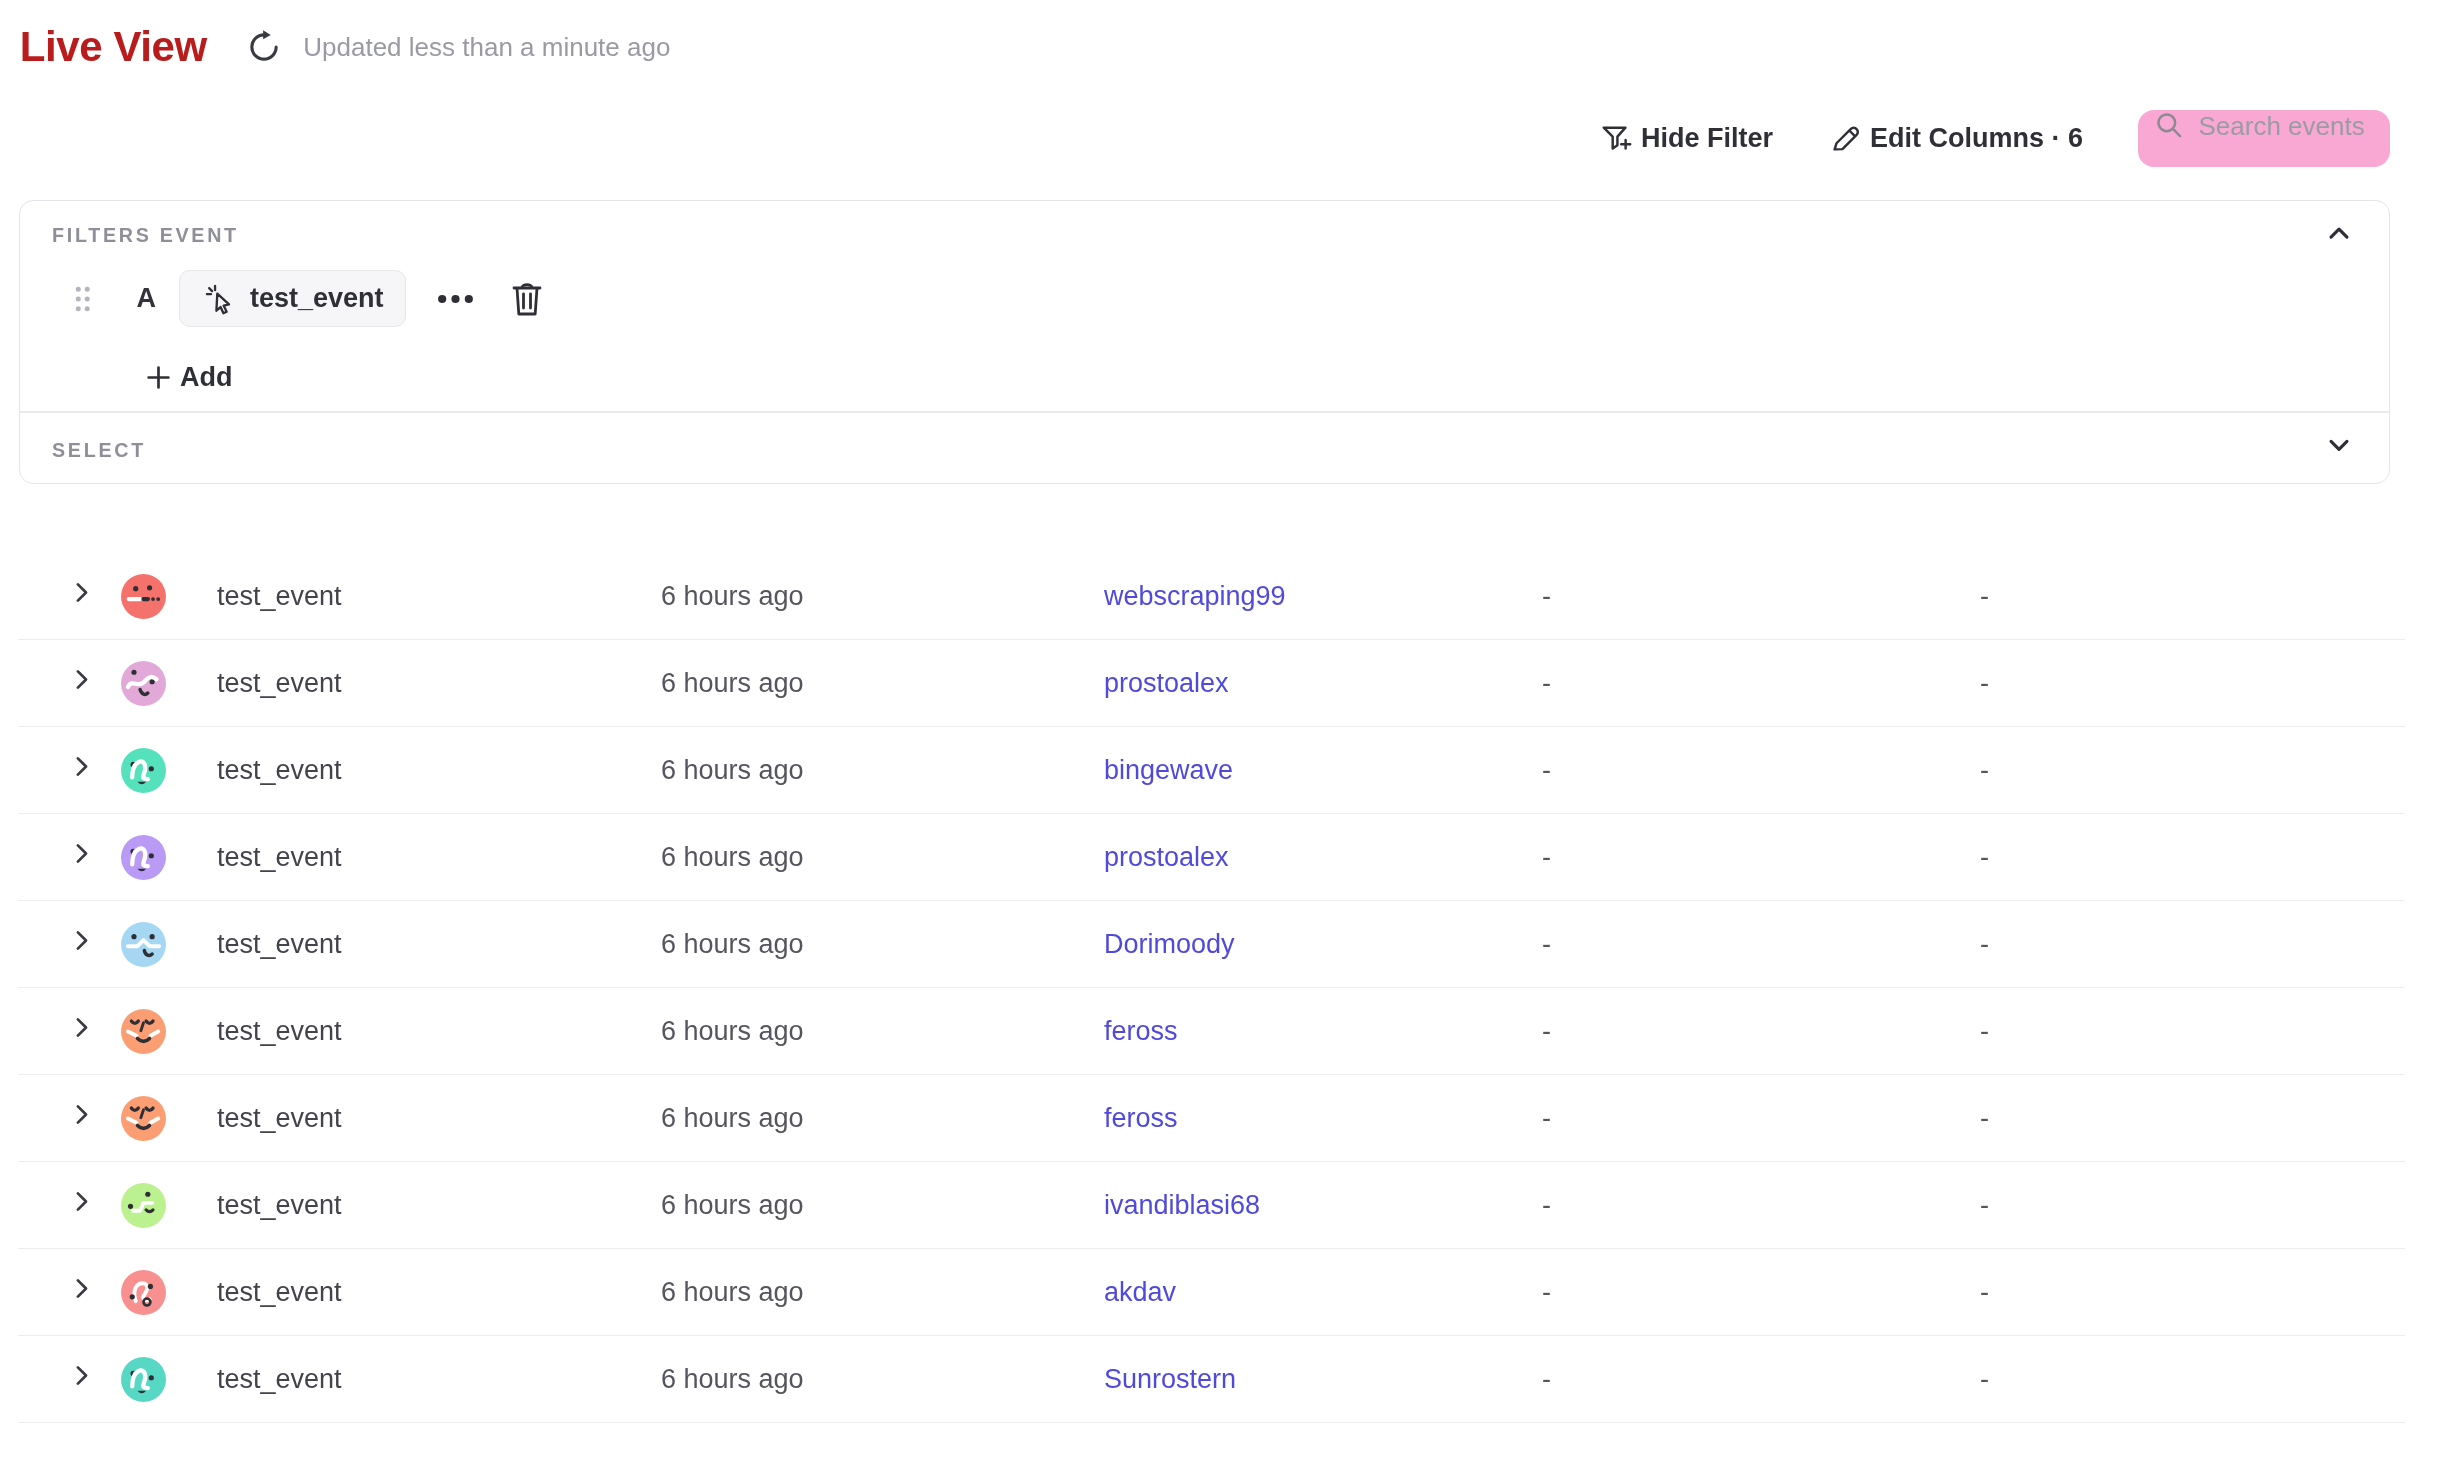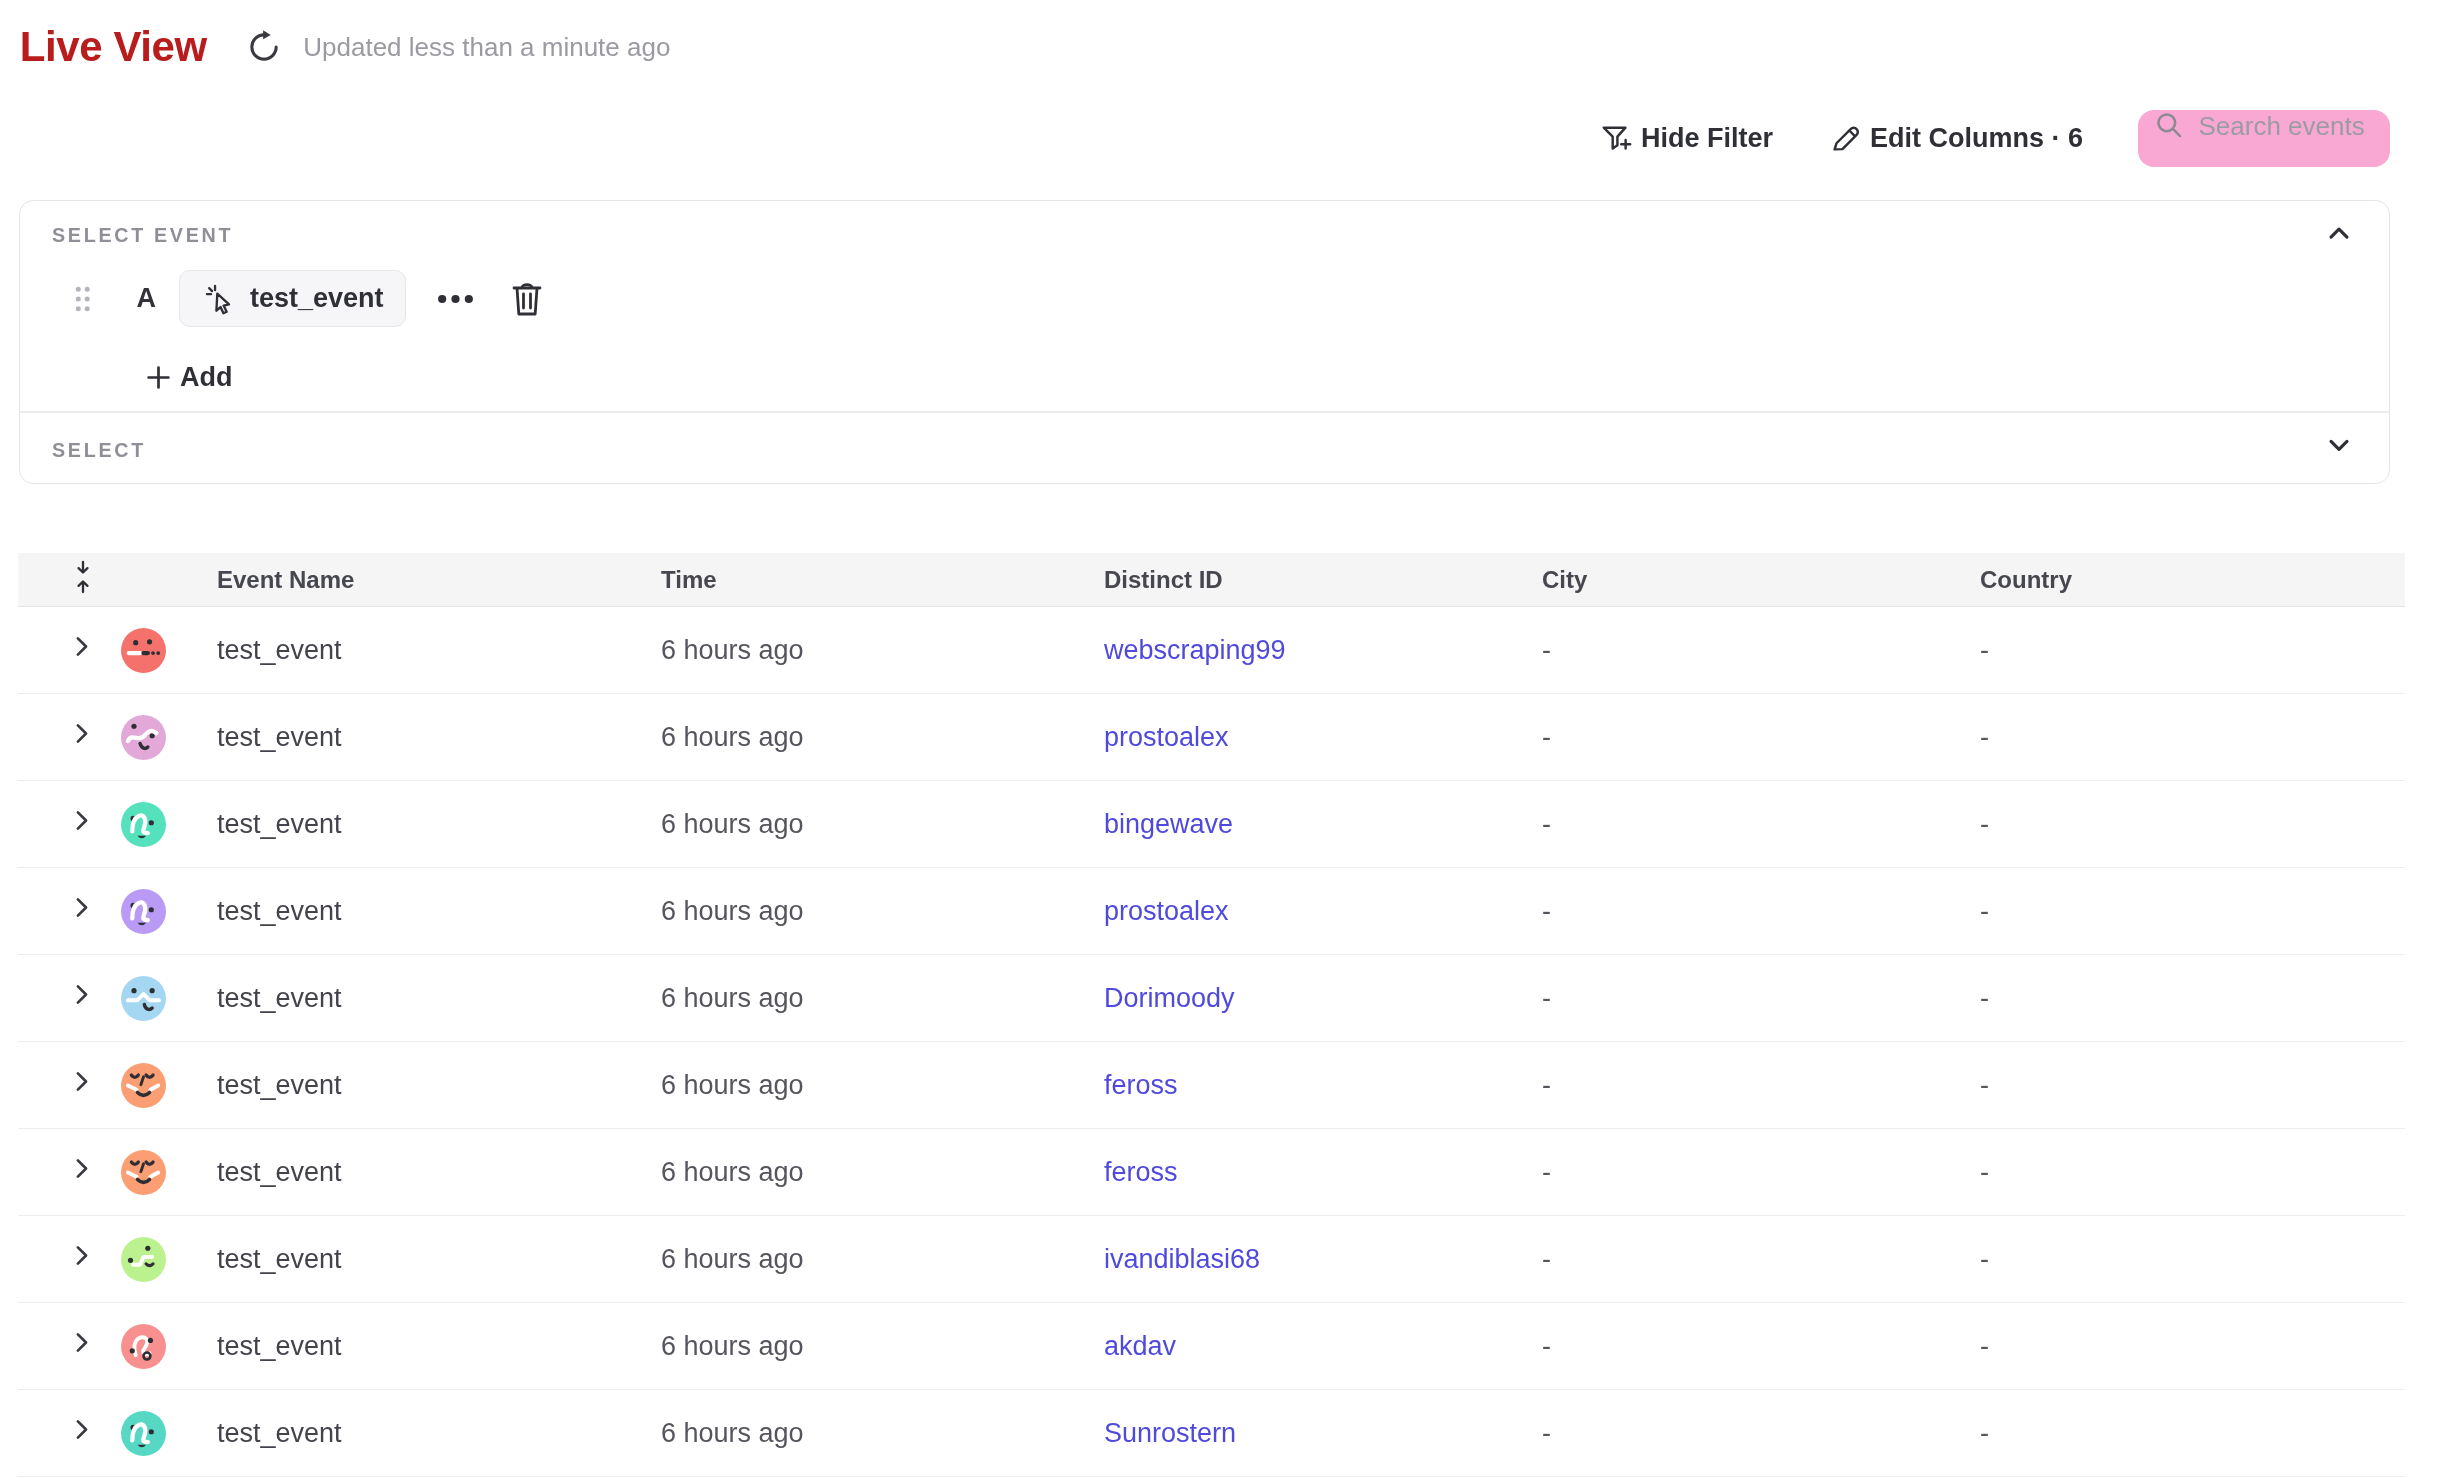--- a/index.html
+++ b/index.html
@@ -106,21 +106,21 @@
       <svg width="30" height="30" viewBox="0 0 34 34" fill="none">
         <circle cx="14.5" cy="14.5" r="9.5" stroke="#8a8a92" stroke-width="2.8"></circle>
         <path d="M21.5 21.5 L29.5 29.5" stroke="#8a8a92" stroke-width="2.8" stroke-linecap="round"></path>
       </svg>
     </span>
     <input type="text" value="" placeholder="Search events" style="">
   </div>
 </div>
 
 <div class="qb-card">
-  <span class="section-label label-select-event">SELECT EVENT</span>
+  <span class="section-label label-select-event">FILTERS EVENT</span>
   <button class="collapse-btn collapse-up">
     <span>
       <svg width="30" height="21.5" viewBox="0 0 34 24" fill="none">
         <path d="M8 17 L17 8 L26 17" stroke="#2f2f36" stroke-width="3.6" stroke-linecap="round" stroke-linejoin="round"></path>
       </svg>
     </span>
   </button>
 
   <div class="event-row">
     <button class="drag-handle">
@@ -185,38 +185,20 @@
   <button class="collapse-btn collapse-down">
     <span>
       <svg width="30" height="21.5" viewBox="0 0 34 24" fill="none">
         <path d="M8 7 L17 16 L26 7" stroke="#2f2f36" stroke-width="3.6" stroke-linecap="round" stroke-linejoin="round"></path>
       </svg>
     </span>
   </button>
 </div>
 
 <div class="events-table">
-  <div class="t-grid t-head">
-    <div class="cell-expand">
-      <button class="expand-btn">
-        <span>
-          <svg width="32" height="36" viewBox="0 0 36 40" fill="none">
-            <path d="M18 3 V14 M13 10 L18 15 L23 10" stroke="#2f2f36" stroke-width="2.6" stroke-linecap="round" stroke-linejoin="round"></path>
-            <path d="M18 37 V26 M13 30 L18 25 L23 30" stroke="#2f2f36" stroke-width="2.6" stroke-linecap="round" stroke-linejoin="round"></path>
-          </svg>
-        </span>
-      </button>
-    </div>
-    <div></div>
-    <div>Event Name</div>
-    <div>Time</div>
-    <div>Distinct ID</div>
-    <div>City</div>
-    <div>Country</div>
-  </div>
   <div id="table-body">
   <div class="t-grid t-row">
     <div class="cell-expand">
       <button class="expand-btn">
         <span>
           <svg width="29" height="29" viewBox="0 0 32 32" fill="none">
             <path d="M12 7 L21 16 L12 25" stroke="#3a3a41" stroke-width="3" stroke-linecap="round" stroke-linejoin="round"></path>
           </svg>
         </span>
       </button>

